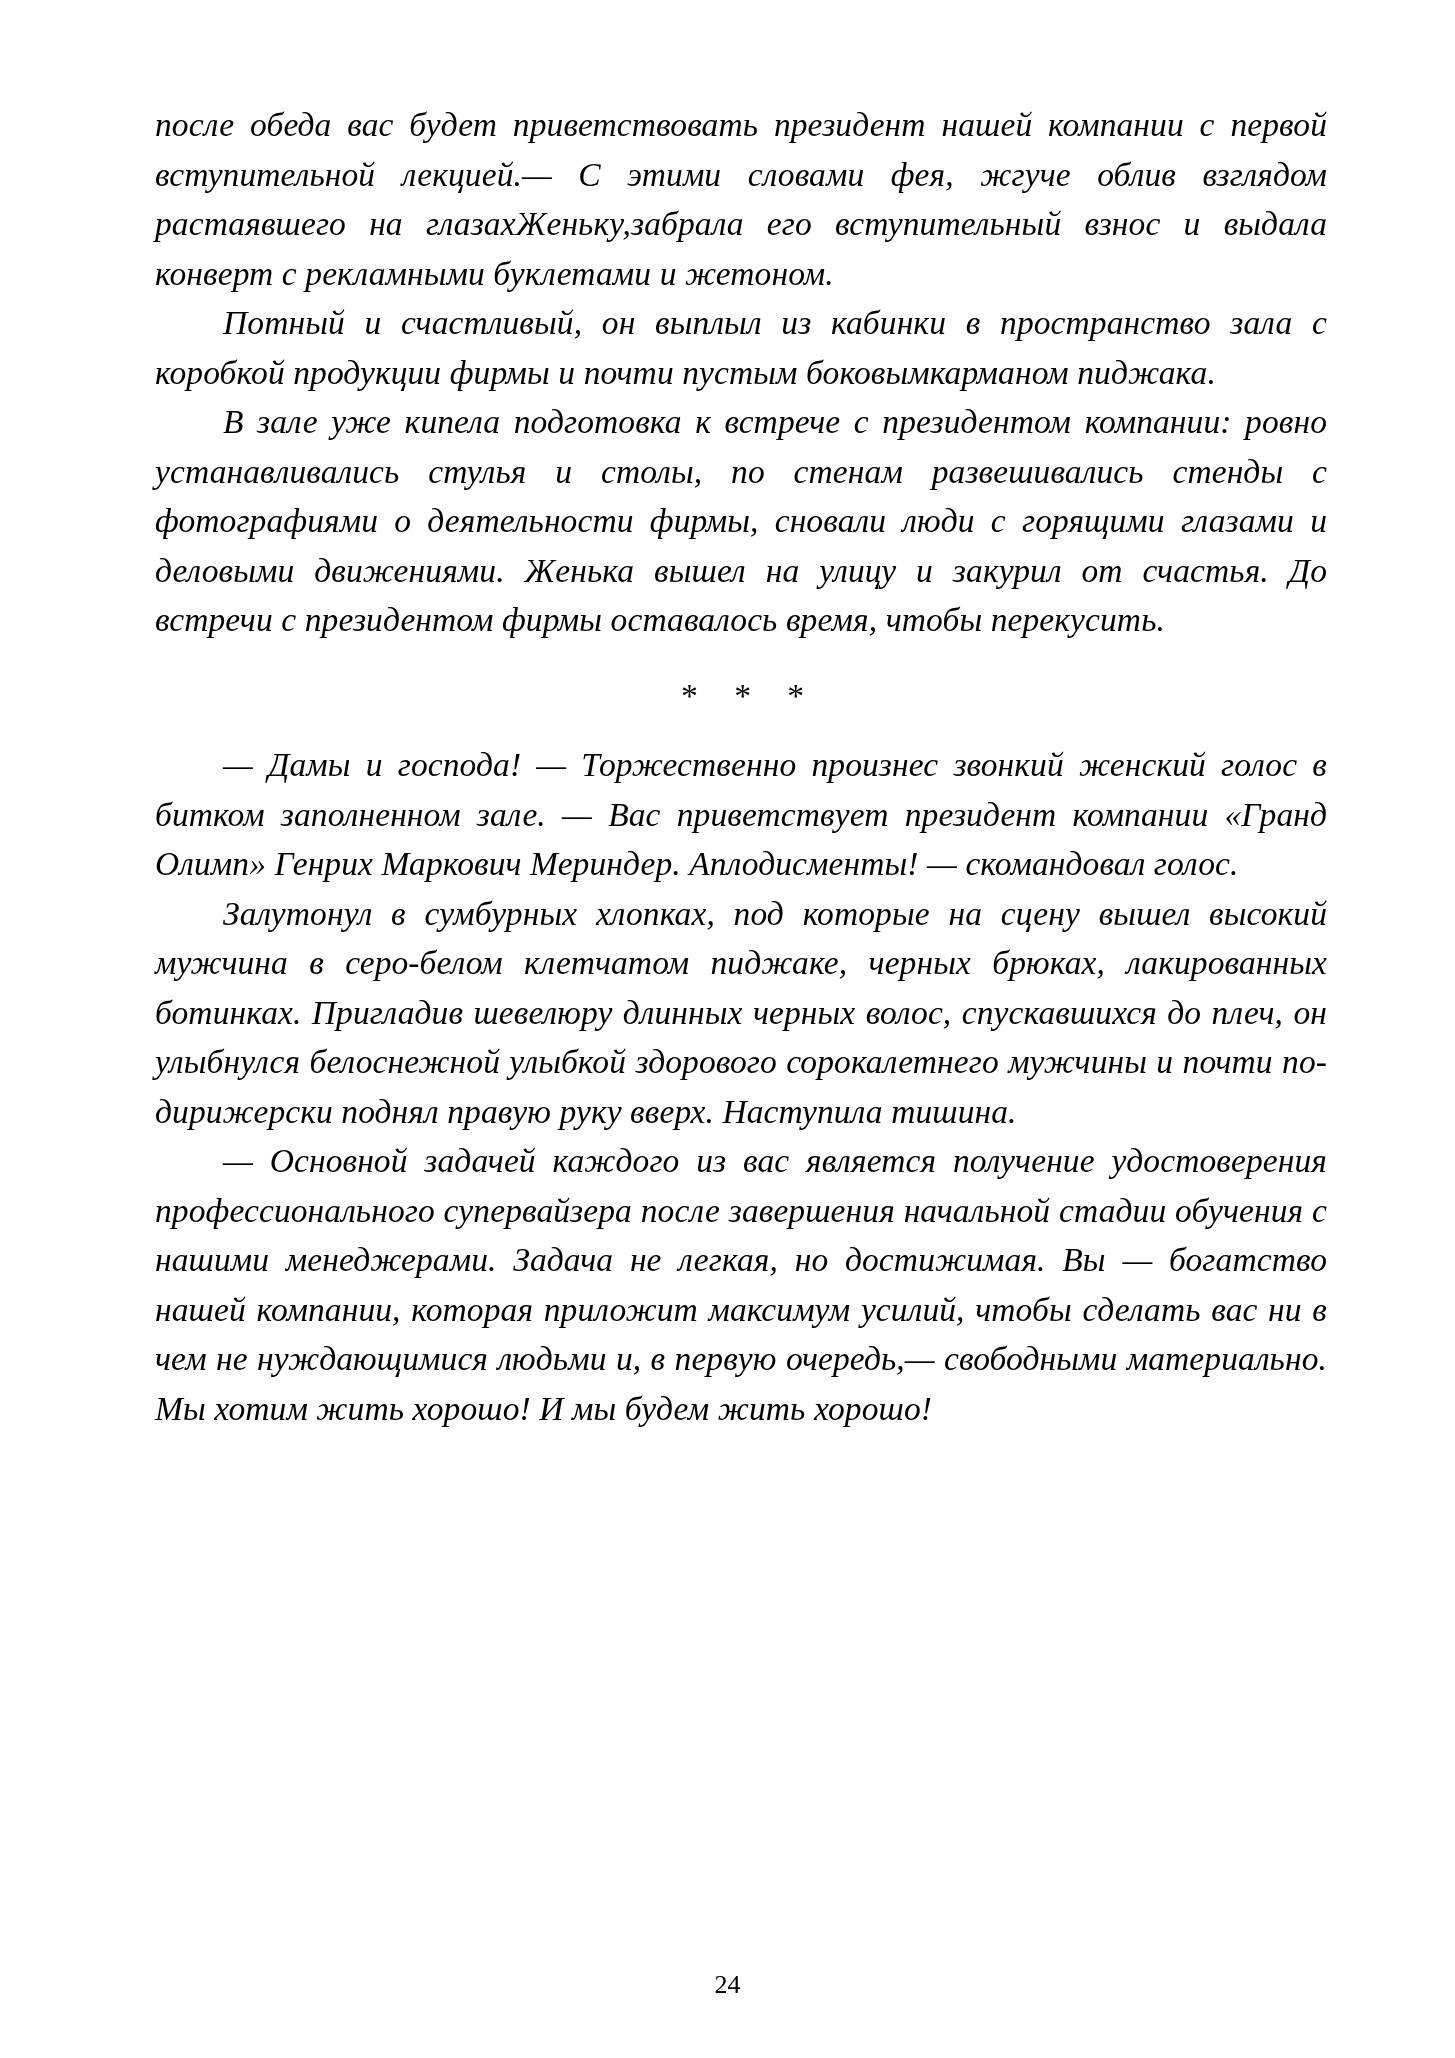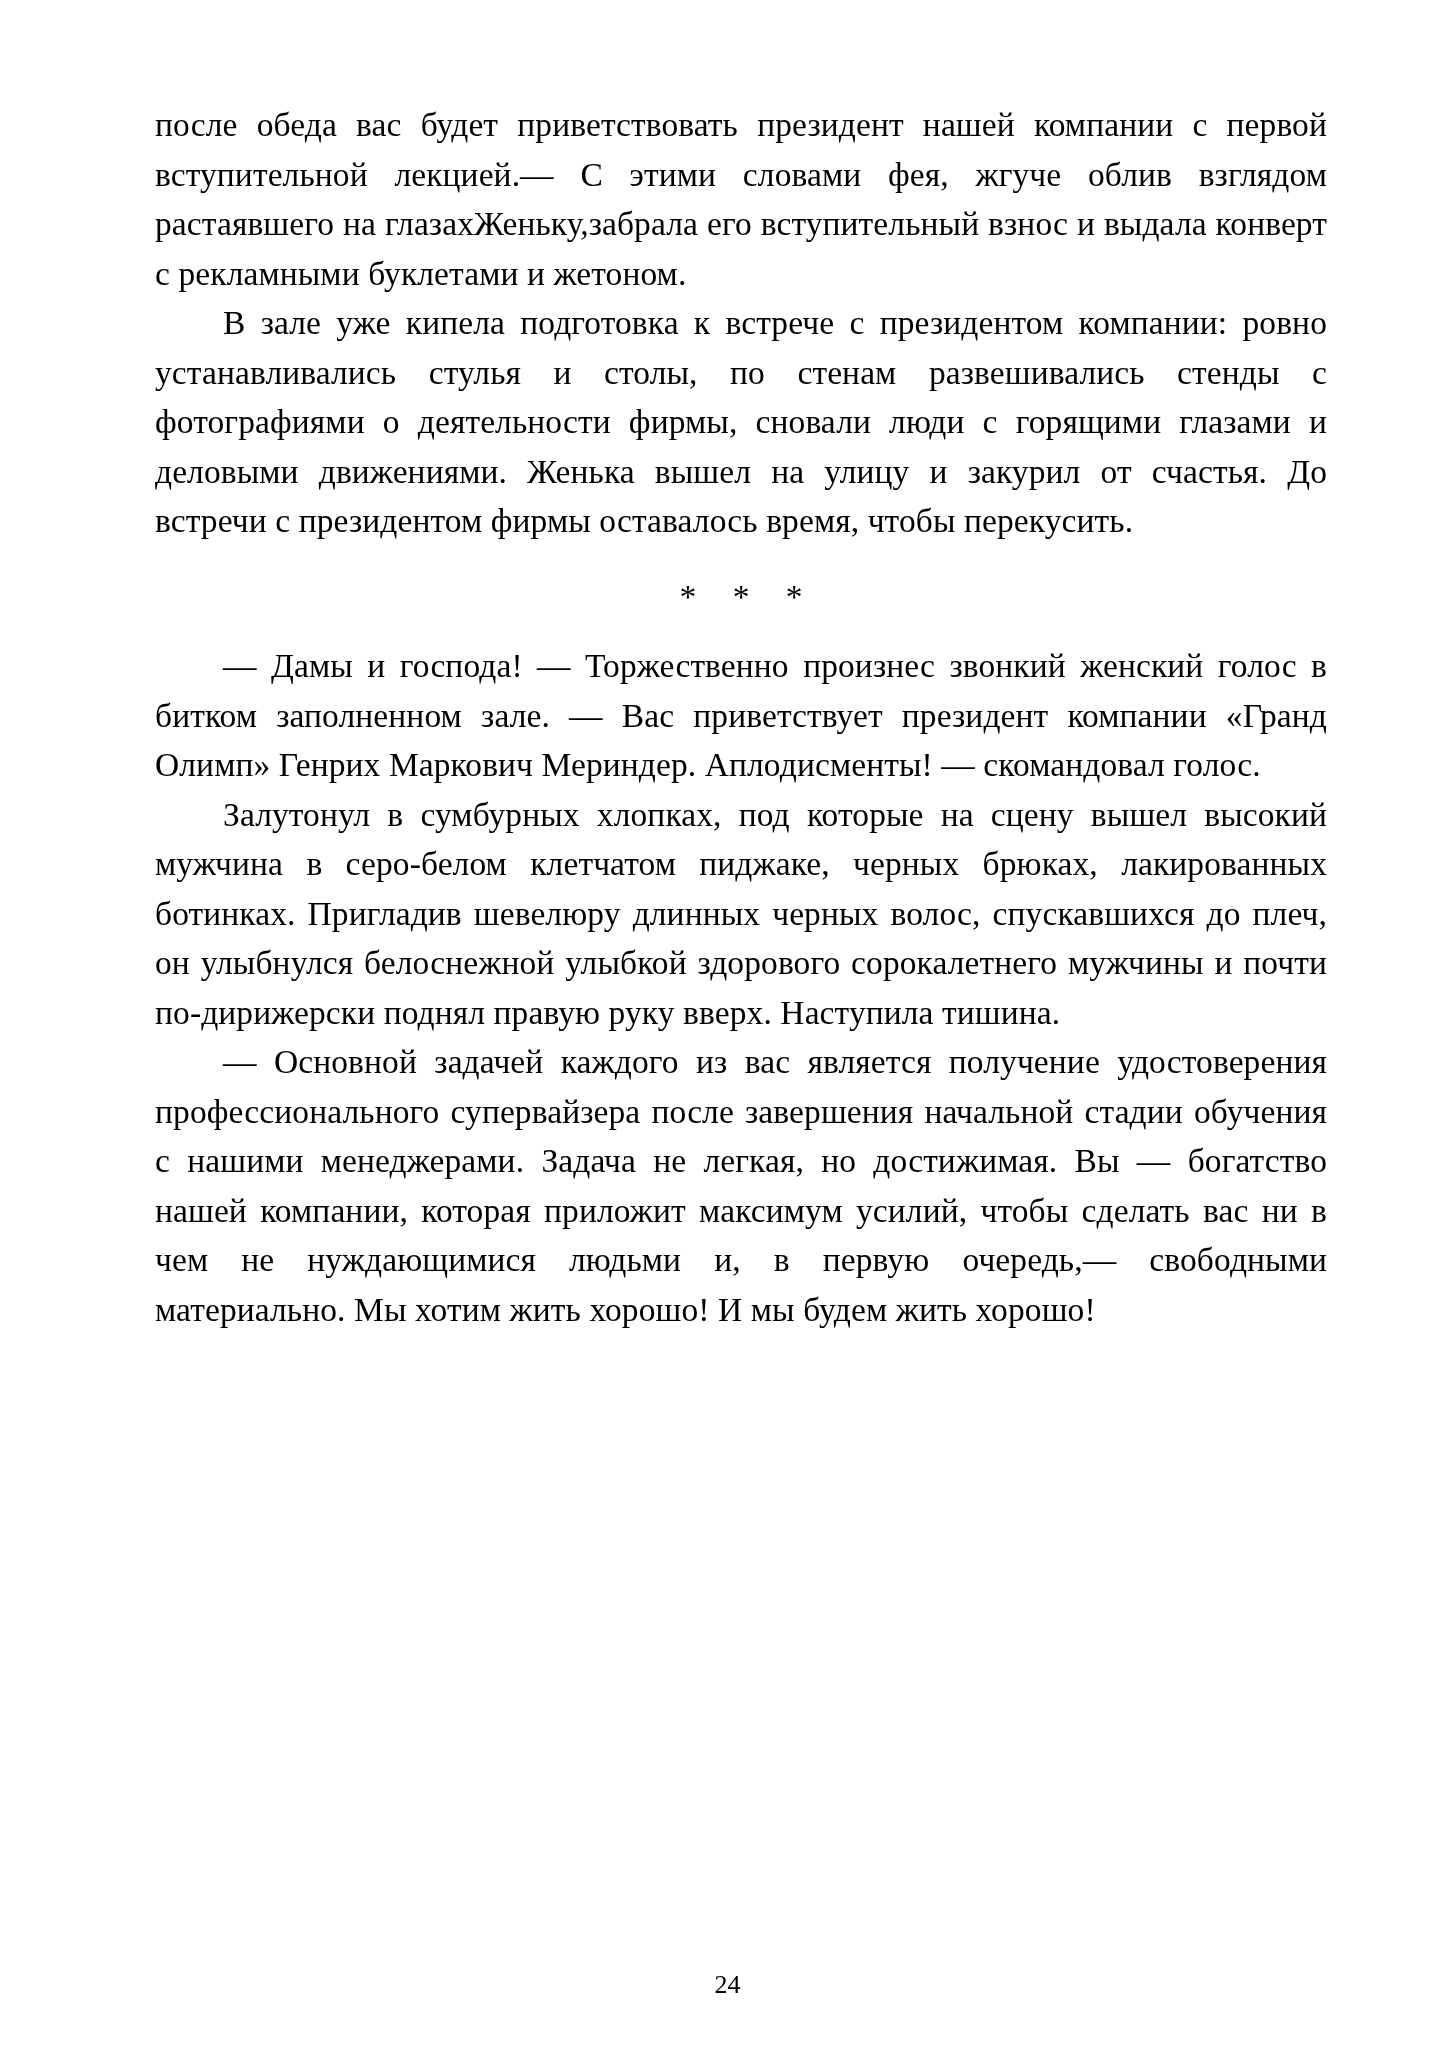--- a/index.html
+++ b/index.html
@@ -22,20 +22,21 @@
     background: #ffffff;
     box-sizing: border-box;
     overflow: hidden;
   }
 
   .text-column {
     position: absolute;
     left: 155px;
     top: 100px;
     width: 1172px;
+    font-style: italic;
   }
 
   .para {
     margin: 0;
     font-size: 33.5px;
     line-height: 49.5px;
     text-align: justify;
     text-justify: inter-word;
     letter-spacing: 0.1px;
     word-spacing: 0px;
@@ -74,20 +75,21 @@
 </style>
 </head>
 <body>
 
 <div class="page">
 
   <div class="text-column">
 
     <p class="para no-indent">после обеда вас будет приветствовать президент нашей компании с первой вступительной лекцией.— С этими словами фея, жгуче облив взглядом растаявшего на глазахЖеньку,забрала его вступительный взнос и выдала конверт с рекламными буклетами и жетоном.</p>
 
+    <p class="para indent">Потный и счастливый, он выплыл из кабинки в пространство зала с коробкой продукции фирмы и почти пустым боковымкарманом пиджака.</p>
 
     <p class="para indent">В зале уже кипела подготовка к встрече с президентом компании: ровно устанавливались стулья и столы, по стенам развешивались стенды с фотографиями о деятельности фирмы, сновали люди с горящими глазами и деловыми движениями. Женька вышел на улицу и закурил от счастья. До встречи с президентом фирмы оставалось время, чтобы перекусить.</p>
 
     <div class="separator">* * *</div>
 
     <p class="para indent">— Дамы и господа! — Торжественно произнес звонкий женский голос в битком заполненном зале. — Вас приветствует президент компании «Гранд Олимп» Генрих Маркович Мериндер. Аплодисменты! — скомандовал голос.</p>
 
     <p class="para indent">Залутонул в сумбурных хлопках, под которые на сцену вышел высокий мужчина в серо-белом клетчатом пиджаке, черных брюках, лакированных ботинках. Пригладив шевелюру длинных черных волос, спускавшихся до плеч, он улыбнулся белоснежной улыбкой здорового сорокалетнего мужчины и почти по-дирижерски поднял правую руку вверх. Наступила тишина.</p>
 
 

